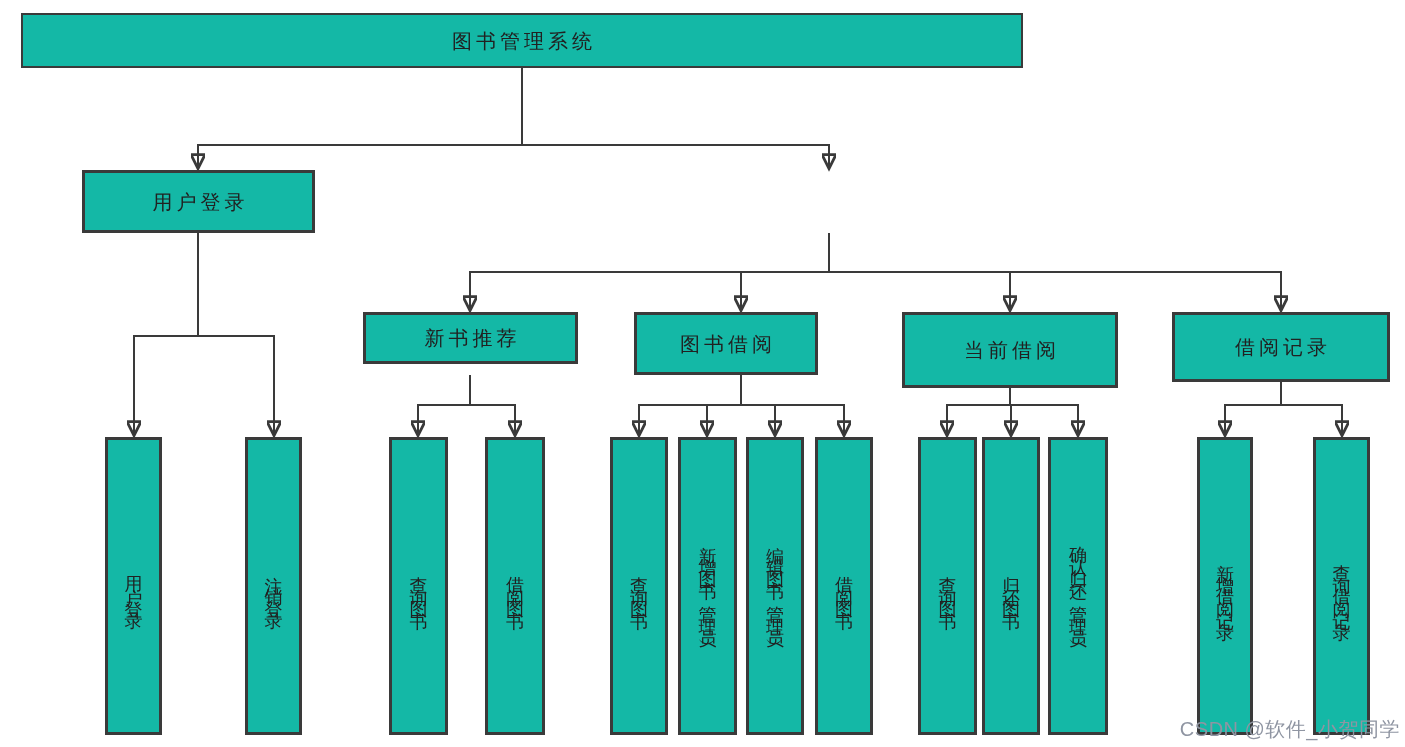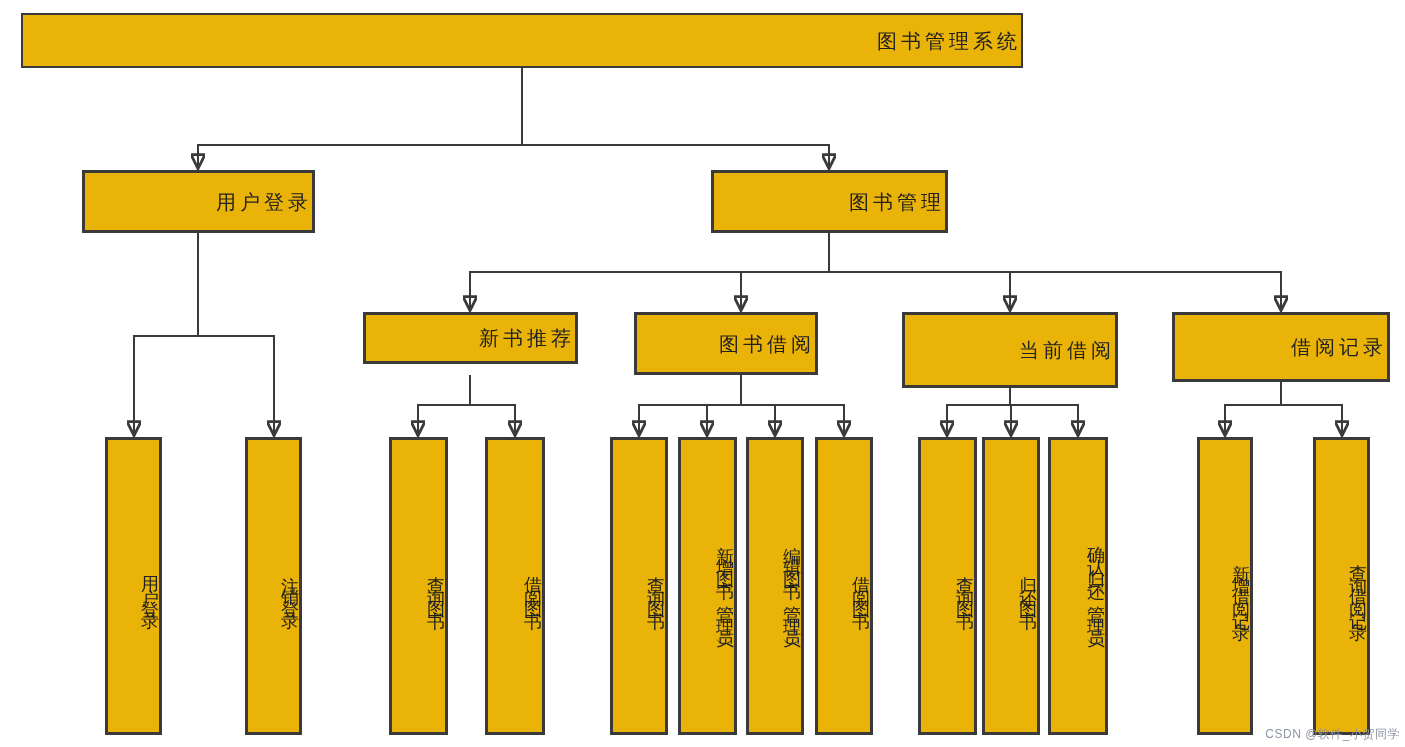--- a/index.html
+++ b/index.html
@@ -10,36 +10,36 @@
   }
   html,body{margin:0;padding:0;background:var(--background);}
   .diagram{
     position:relative;width:1405px;height:747px;background:var(--background);
     font-family:"Liberation Sans","DejaVu Sans",sans-serif;color:var(--text);
     overflow:hidden;
   }
   .connectors{position:absolute;left:0;top:0;width:1405px;height:747px;color:var(--line);}
   .connectors path,.connectors line{stroke:currentColor;stroke-width:2;fill:none;}
   .box{
-    position:absolute;box-sizing:border-box;background:#eab308;
+    position:absolute;box-sizing:border-box;background:#14b8a6;
     border:3px solid var(--line);
-    display:flex;align-items:center;justify-content:flex-end;
+    display:flex;align-items:center;justify-content:center;
     z-index:2;
   }
   .box.root{border-width:2px;}
   .box.h span{
     font-size:20px;letter-spacing:4px;text-indent:4px;white-space:nowrap;line-height:1;
   }
   .box.v span{
     writing-mode:vertical-rl;text-orientation:mixed;
     font-size:18px;letter-spacing:12px;line-height:1;white-space:nowrap;
   }
   .watermark{
     position:absolute;right:5px;bottom:4px;z-index:5;
-    font-size:12px;color:var(--watermark);letter-spacing:0.5px;white-space:nowrap;
+    font-size:20px;color:var(--watermark);letter-spacing:0.5px;white-space:nowrap;
   }
 </style>
 </head>
 <body>
 
 <div class="diagram">
 
   <svg class="connectors" viewBox="0 0 1405 747" xmlns="http://www.w3.org/2000/svg">
     <defs>
       <marker id="arrow" viewBox="0 0 10 10" refX="9.5" refY="5" markerWidth="10" markerHeight="7" orient="auto-start-reverse">
@@ -80,23 +80,20 @@
     <line x1="1225" y1="405" x2="1225" y2="435" marker-end="url(#arrow)"></line>
     <line x1="1342" y1="405" x2="1342" y2="435" marker-end="url(#arrow)"></line>
   </svg>
 
   <div class="box h root" style="left:21px;top:13px;width:1002px;height:55px;">
     <span>图书管理系统</span>
   </div>
 
   <div class="box h" style="left:82px;top:170px;width:233px;height:63px;">
     <span>用户登录</span>
-  </div>
-  <div class="box h" style="left:711px;top:170px;width:237px;height:63px;">
-    <span>图书管理</span>
   </div>
 
   <div class="box h" style="left:363px;top:312px;width:215px;height:52px;">
     <span>新书推荐</span>
   </div>
   <div class="box h" style="left:634px;top:312px;width:184px;height:63px;">
     <span>图书借阅</span>
   </div>
   <div class="box h" style="left:902px;top:312px;width:216px;height:76px;">
     <span>当前借阅</span>

